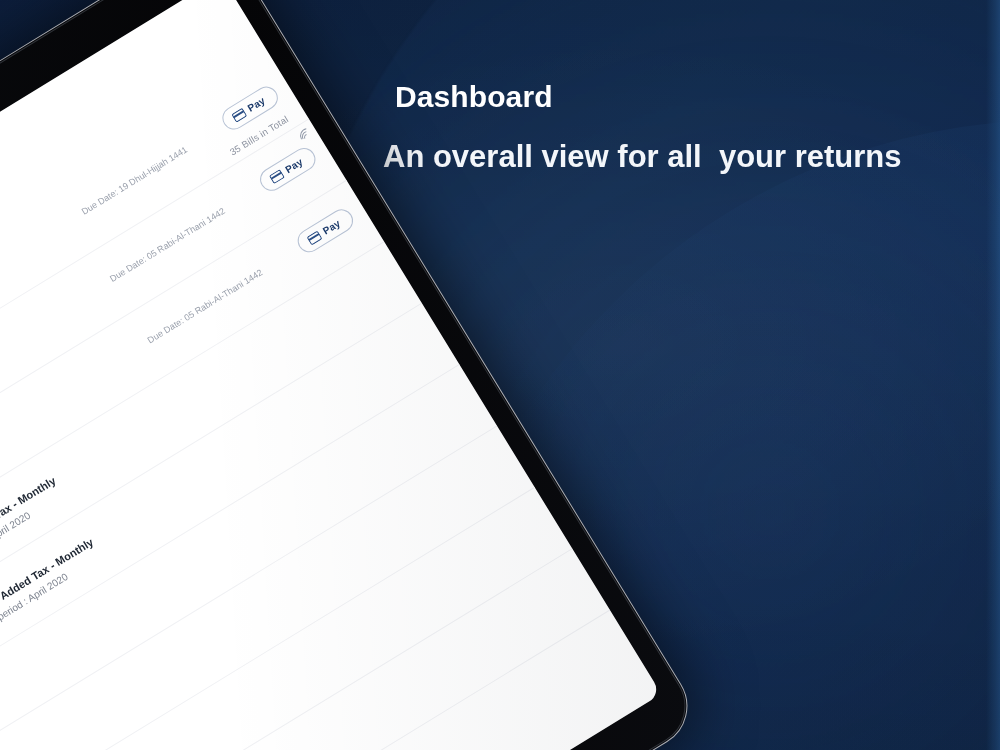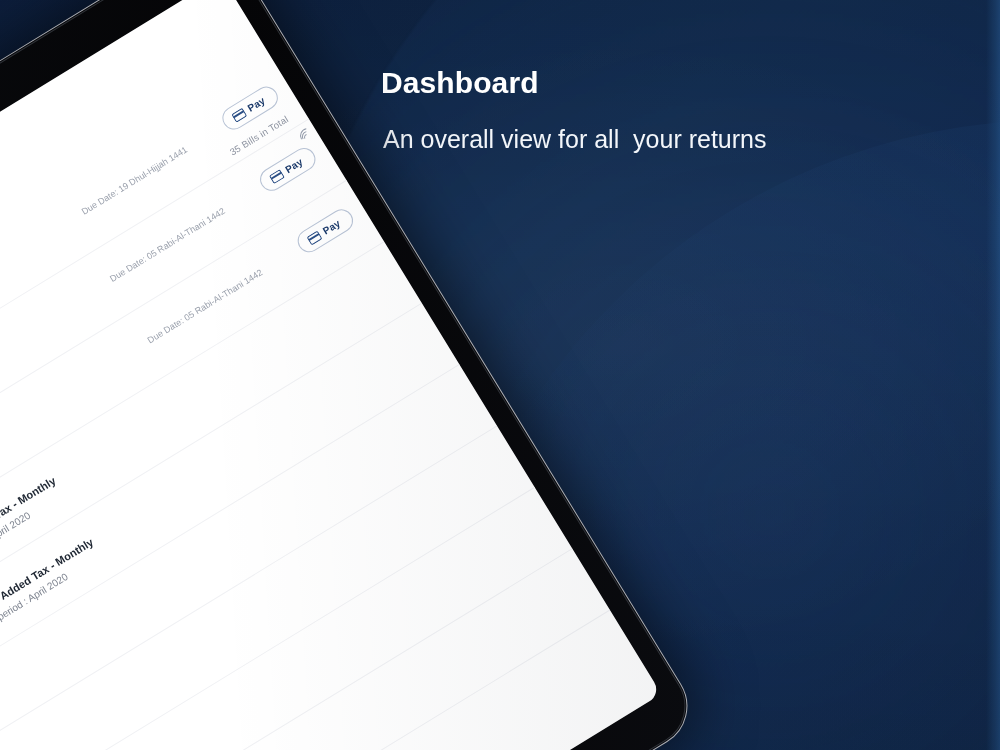--- a/index.html
+++ b/index.html
@@ -63,26 +63,26 @@
     left: 381px;
     top: 66px;
     width: 560px;
   }
   .headline-title {
     color: #ffffff;
     font-size: 30px;
     font-weight: bold;
     letter-spacing: 0.1px;
     line-height: 1.1;
-    margin: 0;
+    margin: 14px;
   }
   .headline-sub {
     color: #f3f6fa;
-    font-size: 25px;
-    font-weight: normal;
+    font-size: 31px;
+    font-weight: bold;
     line-height: 1.15;
     margin: 26px 0 0 2px;
     white-space: pre;
   }
 
   
   .device-wrap {
     position: absolute;
     left: -352px;
     top: 56px;

